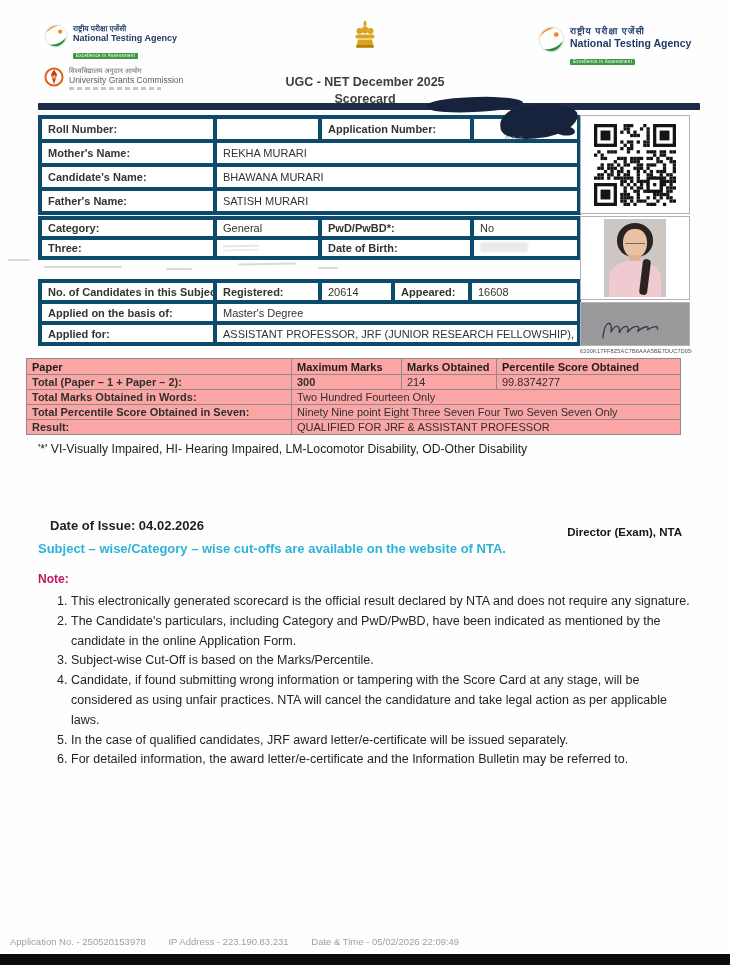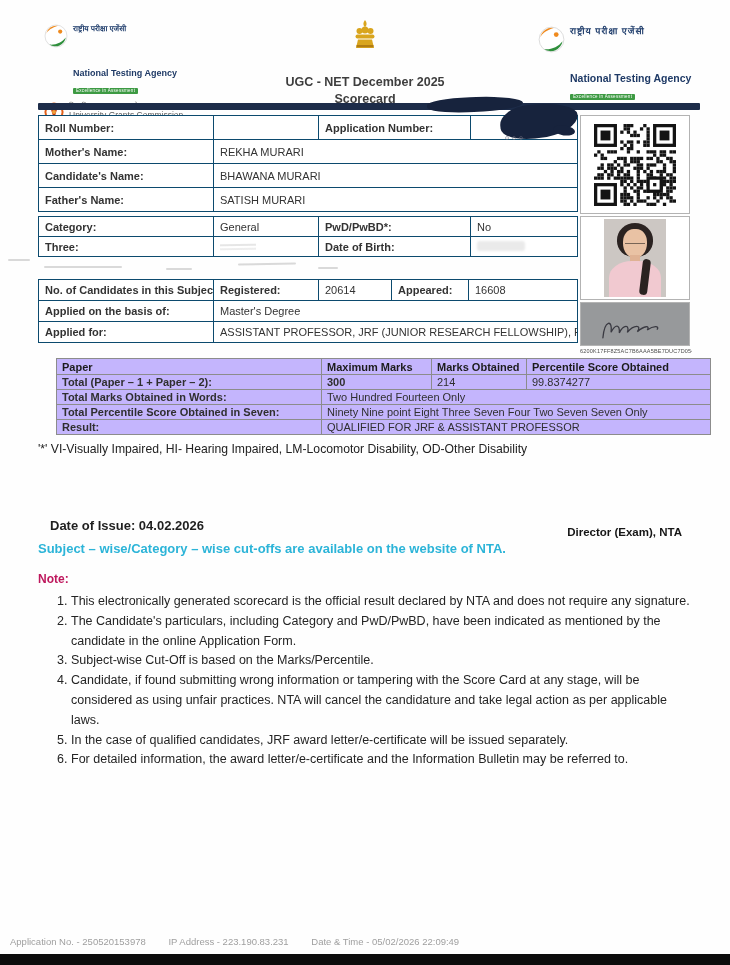--- a/index.html
+++ b/index.html
@@ -5,21 +5,21 @@
   * { margin:0; padding:0; box-sizing:border-box; }
   html,body { background:#e9e9e9; }
   body { font-family:"Liberation Sans","DejaVu Sans",sans-serif; }
   #page { position:relative; width:730px; height:965px; background:#fefefe; overflow:hidden; margin:0 auto; color:#2e2e2e; }
 
   
   .hdr-left { position:absolute; left:44px; top:24px; }
   .logo-row { display:flex; align-items:flex-start; gap:5px; }
   .logo-row + .logo-row { margin-top:5px; }
   .nta-hindi { font-size:7.5px; font-weight:bold; color:#23406e; line-height:9px; }
-  .nta-eng { font-size:9px; font-weight:bold; color:#1f3a66; line-height:10px;margin-top:35px; }
+  .nta-eng { font-size:9px; font-weight:bold; color:#1f3a66; line-height:10px; }
   .nta-badge { display:inline-block; background:#3d9a43; color:#fff; font-size:4.5px; line-height:6px; padding:0 3px; border-radius:1px; margin-top:1px; letter-spacing:.3px; }
   .ugc-hindi { font-size:7px; color:#6a6a6a; line-height:9px; }
   .ugc-eng { font-size:8.5px; color:#5d5d5d; line-height:10px; }
   .ugc-tiny { width:92px; height:3px; margin-top:2px; background:repeating-linear-gradient(90deg, rgba(130,130,130,.45) 0 5px, transparent 5px 8px); }
 
   .hdr-center { position:absolute; left:0; right:0; top:20px; text-align:center; }
   .emblem { display:block; margin:0 auto; }
   .doc-title { margin-top:23px; font-size:12.5px; font-weight:bold; color:#3e3e3e; }
   .doc-subtitle { margin-top:3px; font-size:12.5px; font-weight:bold; color:#3e3e3e; }
 
@@ -31,21 +31,21 @@
   .topbar { position:absolute; left:38px; top:103px; width:662px; height:7px; background:#1d2c49; border-radius:1px; }
   .blob { position:absolute; background:#17233d; }
   .blob-a { left:427px; top:97px; width:96px; height:15px; border-radius:48% 52% 55% 45%; transform:rotate(-2deg); }
   .blob-b { left:500px; top:104px; width:78px; height:34px; border-radius:40% 60% 55% 45% / 55% 45% 60% 40%; transform:rotate(-6deg); }
   .blob-b::after { content:""; position:absolute; left:52px; top:24px; width:22px; height:10px; background:#17233d; border-radius:50%; transform:rotate(14deg); }
   .dot { position:absolute; width:4px; height:4px; border:1px solid rgba(110,110,125,.5); border-radius:50%; }
 
   
   table { border-collapse:collapse; table-layout:fixed; font-size:11px; }
   .infotbl { position:absolute; left:38px; width:539px; border:1.5px solid #979797; background:#fff; }
-  .infotbl td { border:1px solid #0c4a6e; padding:1px 6px; overflow:hidden; white-space:nowrap; color:#333; }
+  .infotbl td { border:4px solid #0c4a6e; padding:1px 6px; overflow:hidden; white-space:nowrap; color:#333; }
   .tblA td { height:24px; }
   .tblB td { height:20px; }
   .tblC td { height:21px; }
   .lbl { font-weight:bold; color:#1c1c1c; }
   .tblA { top:115px; } .tblB { top:216px; } .tblC { top:279px; }
 
   .erase-squiggle { display:inline-block; width:36px; height:9px; transform:rotate(-1deg);
     background: linear-gradient(transparent 2px, rgba(125,125,125,.38) 3px, transparent 4px),
                 linear-gradient(transparent 6px, rgba(125,125,125,.28) 7px, transparent 8px);
     filter:blur(.4px); }
@@ -61,21 +61,21 @@
 
   .photo { position:relative; width:62px; height:78px; background:#ccc7c3; overflow:hidden; }
   .photo .hair { position:absolute; left:13px; top:4px; width:36px; height:34px; background:#2b2321; border-radius:50% 50% 46% 46%; }
   .photo .face { position:absolute; left:19px; top:10px; width:24px; height:29px; background:#e9c2a4; border-radius:46% 46% 52% 52%; }
   .photo .glasses { position:absolute; left:21px; top:21px; width:20px; height:4px; border-bottom:1px solid rgba(60,50,45,.65); }
   .photo .neck { position:absolute; left:26px; top:36px; width:10px; height:8px; background:#dfb294; }
   .photo .body { position:absolute; left:5px; top:42px; width:52px; height:38px; background:#f1c9d0; border-radius:44% 44% 0 0; }
   .photo .braid { position:absolute; left:37px; top:40px; width:8px; height:36px; background:#2b2321; border-radius:4px; transform:rotate(7deg); }
 
   
-  .marks { position:absolute; left:56px; top:358px; width:654px; border:1.5px solid #6e6e6e; background:#c4b5fd; }
+  .marks { position:absolute; left:26px; top:358px; width:654px; border:1.5px solid #6e6e6e; background:#fca5a5; }
   .marks td { border:1px solid #8c8c8c; padding:0 5px; height:15px; white-space:nowrap; overflow:hidden; color:#2f2f2f; }
   .marks tr.head td { height:16px; font-weight:bold; color:#1c1c1c; }
 
   .footnote { position:absolute; left:38px; top:442px; font-size:12.2px; color:#222; }
 
   .issue-date { position:absolute; left:50px; top:518px; font-size:13px; font-weight:bold; color:#1f1f1f; }
   .director { position:absolute; right:48px; top:526px; font-size:11.5px; font-weight:bold; color:#161616; }
   .cutoff { position:absolute; left:38px; top:541px; font-size:13px; font-weight:bold; color:#2cb4d8; }
 
   .note-head { position:absolute; left:38px; top:572px; font-size:12px; font-weight:bold; color:#be185d; }

